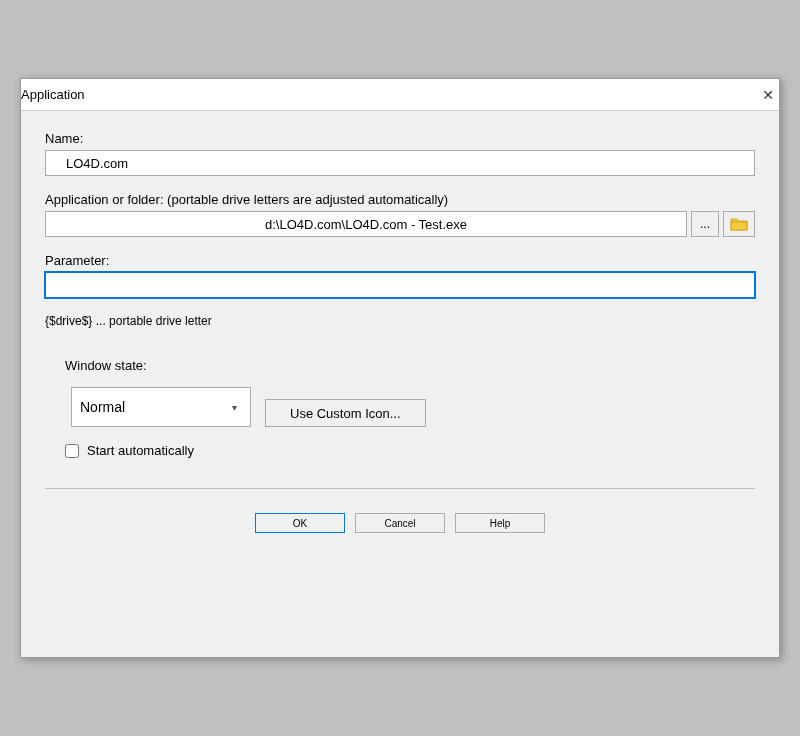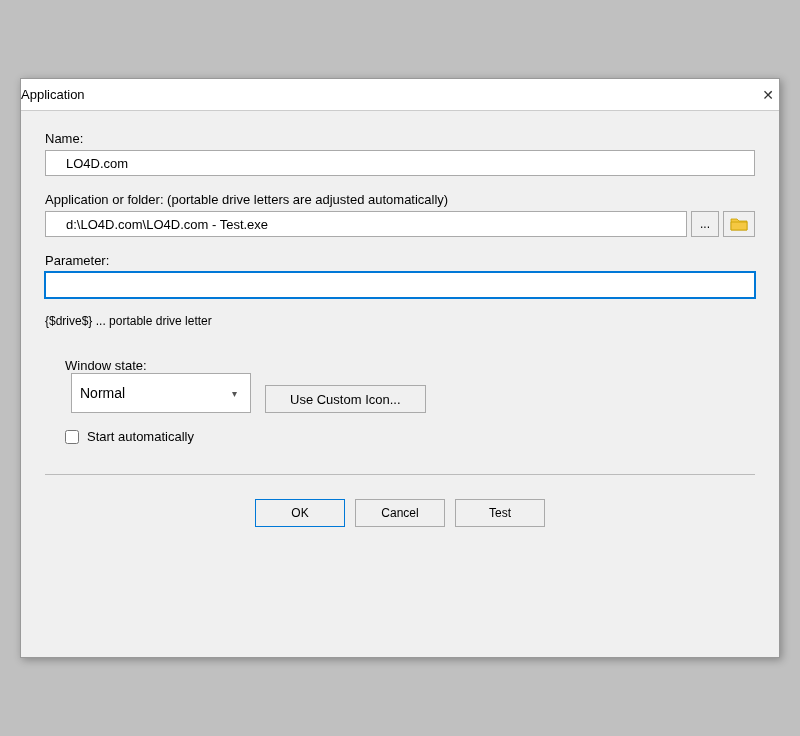--- a/index.html
+++ b/index.html
@@ -83,20 +83,21 @@
     }
 
     .app-folder-row {
       display: flex;
       gap: 4px;
       align-items: center;
     }
 
     .app-folder-row .text-input {
       flex: 1;
+      text-align: center;
     }
 
     .small-btn {
       height: 26px;
       min-width: 28px;
       border: 1px solid #aaa;
       background: #f0f0f0;
       cursor: pointer;
       display: flex;
       align-items: center;
@@ -126,21 +127,21 @@
       display: flex;
       align-items: flex-end;
       gap: 20px;
       margin-top: 30px;
       margin-bottom: 16px;
     }
 
     .window-state-group {
       display: flex;
       flex-direction: column;
-      gap: 0;
+      gap: 14px;
       justify-content: flex-end;
     }
 
     .window-state-label {
       font-size: 13px;
       color: #000;
     }
 
     .select-wrapper {
       position: relative;
@@ -206,25 +207,25 @@
 
     .button-row {
       display: flex;
       justify-content: center;
       gap: 10px;
       padding: 8px 0 16px 0;
     }
 
     .dialog-btn {
       width: 90px;
-      height: 28px;
-      border: 1px solid #aaa;
-      background: #f0f0f0;
-      cursor: pointer;
-      font-size: 12px;
+      height: 20px;
+      border: 1px solid #aaa;
+      background: #f0f0f0;
+      cursor: pointer;
+      font-size: 10px;
       color: #000;
     }
 
     .dialog-btn.ok-btn {
       border-color: #0078d7;
     }
 
     
     .folder-svg {
       width: 18px;
@@ -291,17 +292,17 @@
     <div class="checkbox-row indent">
       <input type="checkbox" id="startAuto" style="">
       <label class="checkbox-label" for="startAuto">Start automatically</label>
     </div>
 
     <div class="divider"></div>
 
     <div class="button-row">
       <button class="dialog-btn ok-btn">OK</button>
       <button class="dialog-btn">Cancel</button>
-      <button class="dialog-btn">Test</button>
+      <button class="dialog-btn">Help</button>
     </div>
 
   </div>
 </div>
 
 </body></html>

